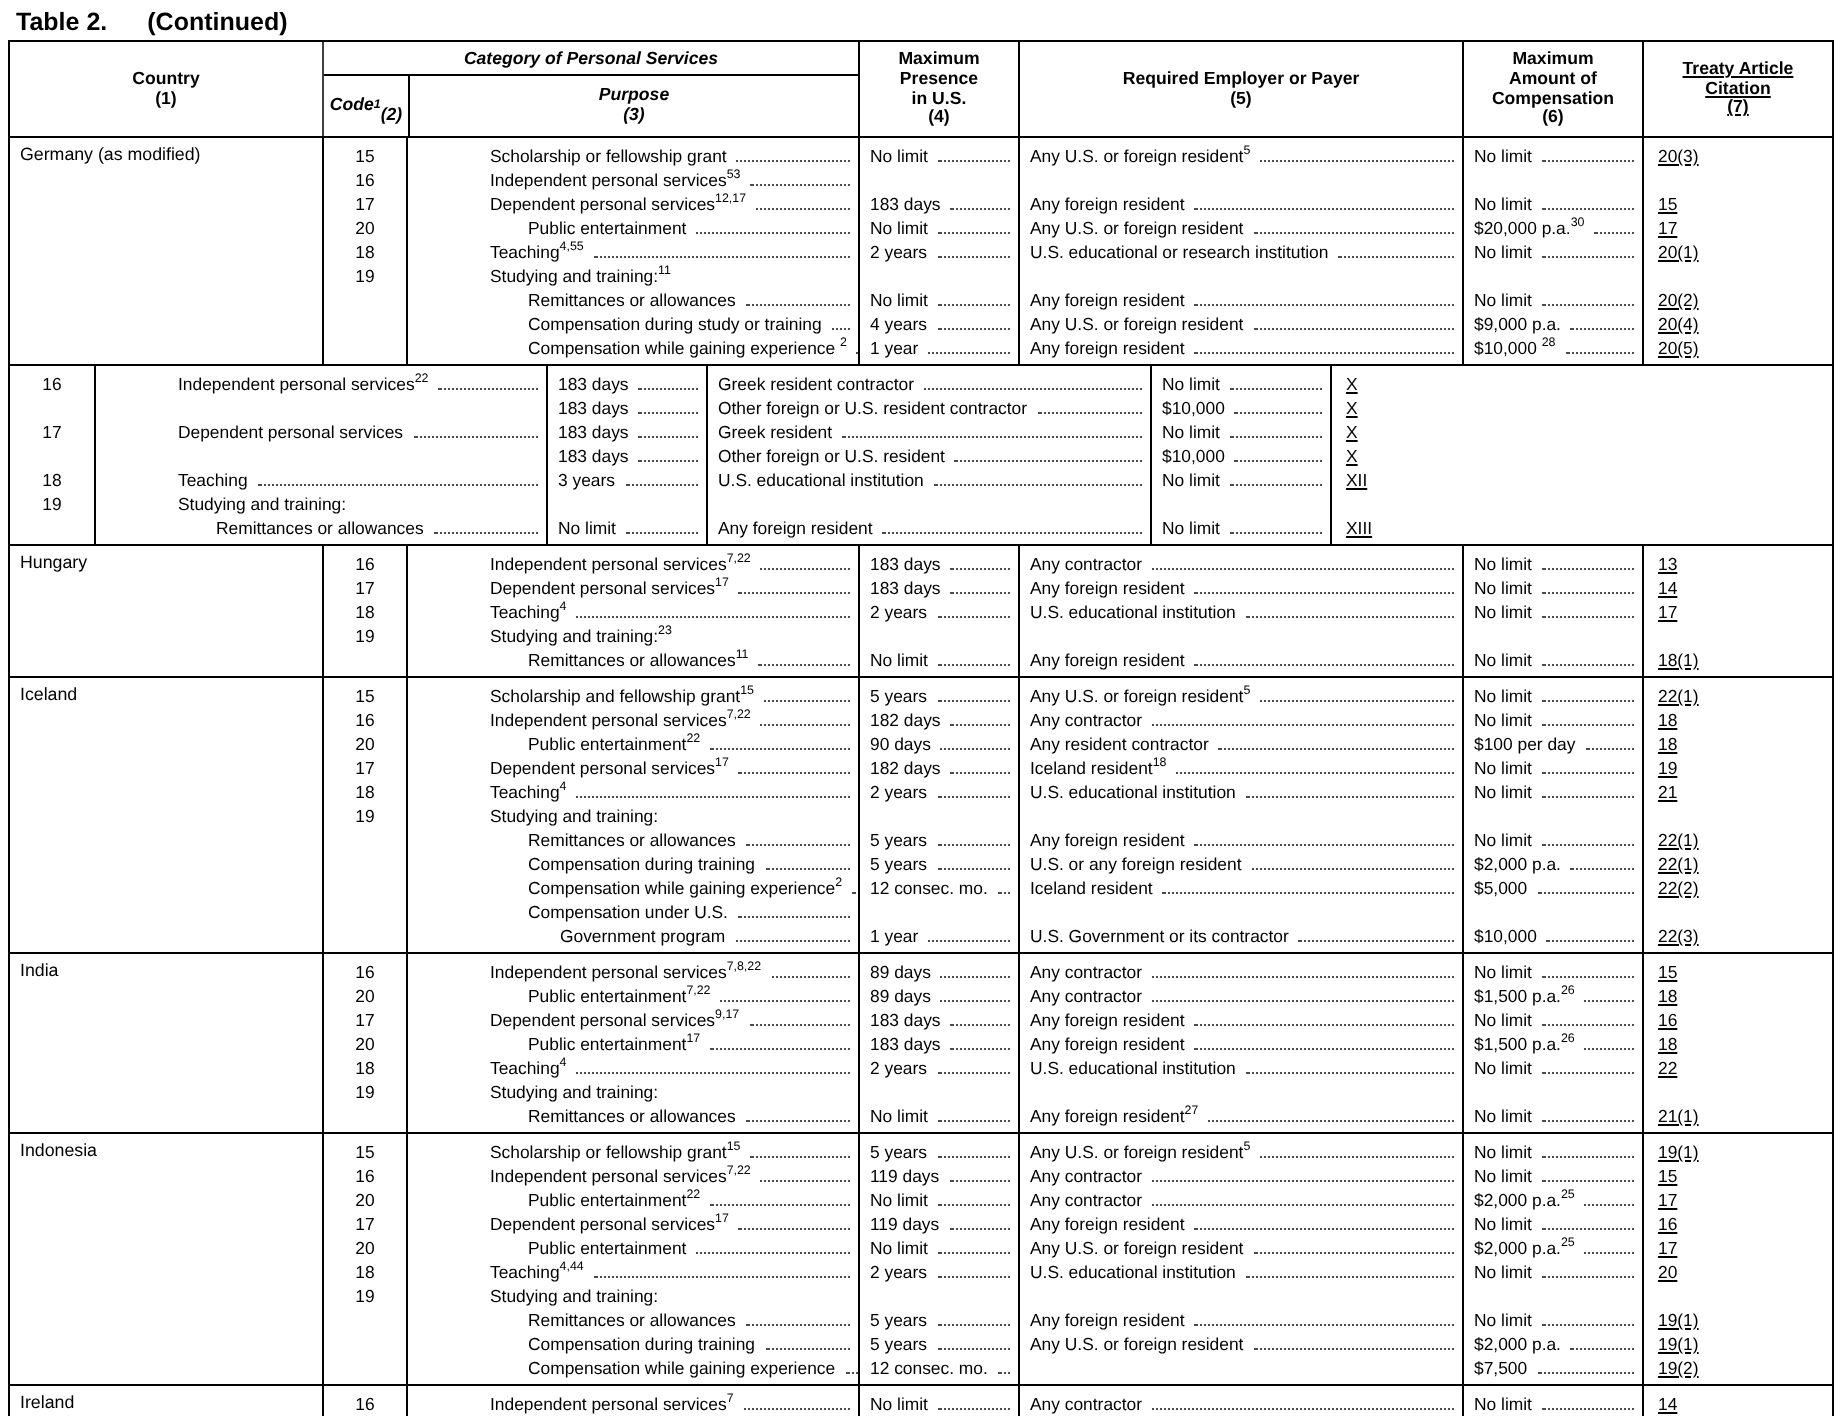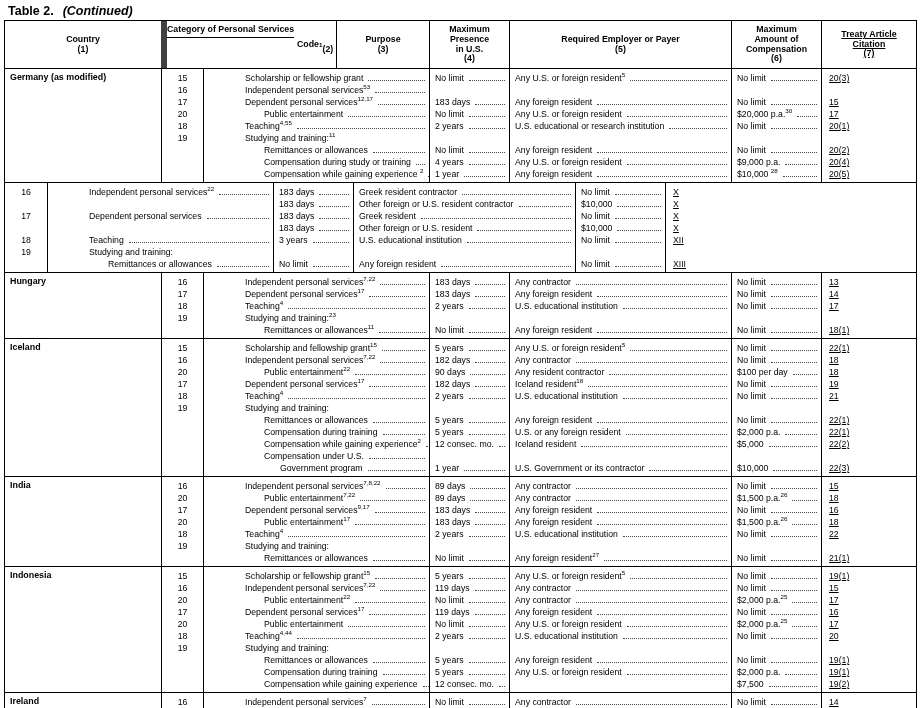--- a/index.html
+++ b/index.html
@@ -1,45 +1,45 @@
 <!DOCTYPE html>
 <html><head>
 <meta charset="utf-8">
 <style>
   html,body{margin:0;padding:0;background:#fff;}
   body{width:921px;height:708px;overflow:hidden;font-family:"Liberation Sans","DejaVu Sans",sans-serif;color:#000;}
   .page-title{margin:4px 0 2px 8px;font-size:12.5px;font-weight:bold;}
-  .page-title .cont{font-style:italic;margin-left:9px;}
+  .page-title .cont{margin-left:20px;}
   .treaty-table{margin:0 4px;border:1.5px solid #000;}
   
   .col-country{width:156px;}
   .col-code{width:42px;}
   .col-purpose{width:226px;padding-left:36px;}
   .col-presence{width:80px;}
   .col-payer{width:222px;}
   .col-amount{width:90px;}
   .col-citation{flex:1 1 auto;min-width:0;text-decoration:underline;}
   .col, .hcell, .hcatwrap{box-sizing:border-box;}
   
   .thead{display:flex;border-bottom:1px solid #000;height:47px;}
   .hcell{display:flex;align-items:center;justify-content:center;text-align:center;
          font-weight:bold;font-size:8.8px;line-height:9.6px;white-space:pre-line;}
   .hcell + .hcell, .hcatwrap + .hcell{border-left:1px solid #000;}
-  .hcatwrap{width:268px;border-left:6px solid #404040;display:flex;flex-direction:row;}
+  .hcatwrap{width:268px;border-left:1px solid #404040;display:flex;flex-direction:column;font-style:italic;}
   .hcat-title{height:16px;border-bottom:1px solid #000;display:flex;align-items:center;justify-content:center;
               font-weight:bold;font-size:8.8px;}
   .hcat-sub{flex:1;display:flex;}
   .hcat-sub .h-code{width:42px;display:flex;align-items:center;justify-content:center;font-weight:bold;font-size:8.8px;line-height:9.6px;white-space:pre-line;text-align:right;}
   .hcat-sub .h-purpose{flex:1;border-left:1px solid #000;display:flex;align-items:center;justify-content:center;font-weight:bold;font-size:8.8px;line-height:9.6px;white-space:pre-line;text-align:center;}
   
   .block{display:flex;align-items:stretch;}
   .block + .block{border-top:1px solid #000;}
   .col{display:flex;flex-direction:column;padding-top:3px;padding-bottom:2px;}
   .col + .col{border-left:1px solid #000;}
-  .country-name{font-weight:bold;font-size:8.9px;padding:0 2px 0 5px;line-height:11px;}
+  .country-name{font-weight:normal;font-size:8.9px;padding:0 2px 0 5px;line-height:11px;}
   .cell{height:11px;display:flex;align-items:flex-end;font-size:8.7px;line-height:10px;white-space:nowrap;overflow:hidden;padding-bottom:1px;}
   .cell .txt{white-space:nowrap;}
   .cell-code{justify-content:center;padding-left:2px;padding-right:2px;}
   .cell-purpose{padding-left:5px;}
   .cell-purpose.indent1{padding-left:24px;}
   .cell-purpose.indent2{padding-left:40px;}
   .cell-presence,.cell-payer,.cell-amount{padding-left:5px;}
   .cell-citation{padding-left:7px;}
   .leader{flex:1 1 auto;min-width:6px;height:0;border-bottom:1px dotted #4a4a4a;margin:0 4px 2px 5px;align-self:flex-end;}
   sup{font-size:6.2px;line-height:0;vertical-align:super;letter-spacing:0;}

